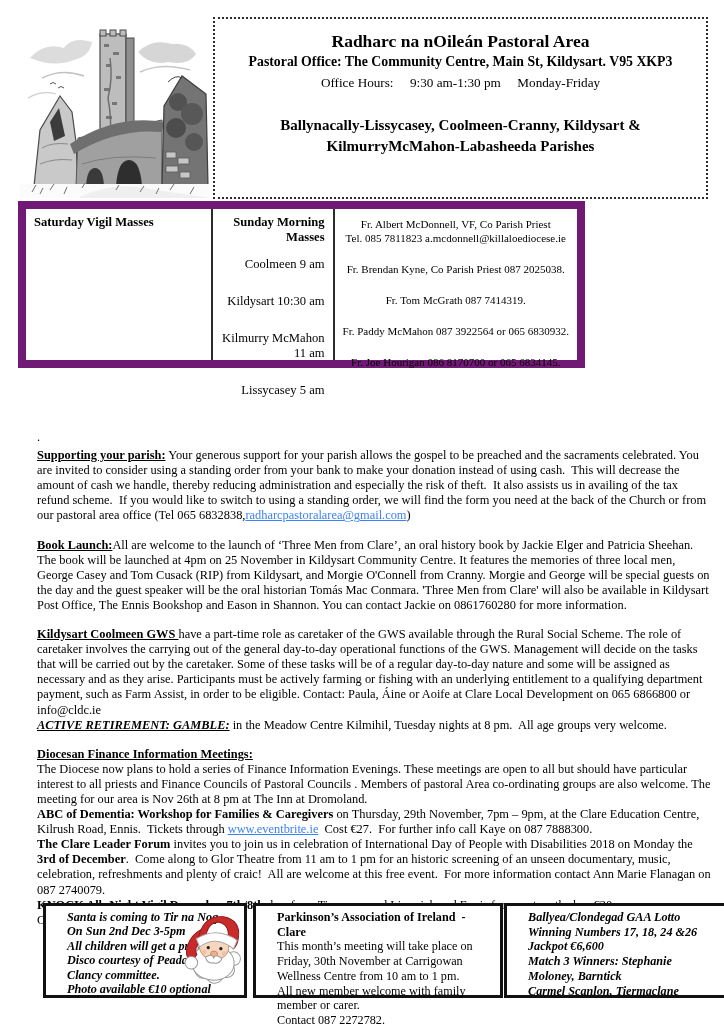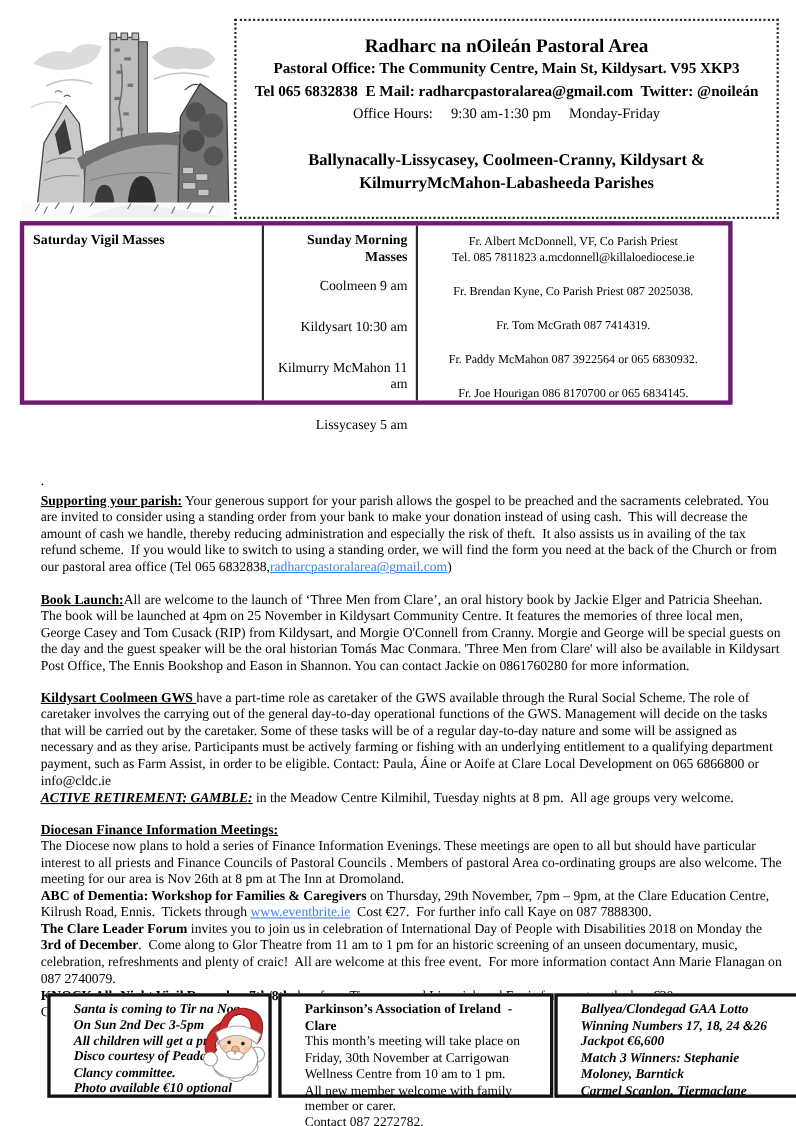--- a/index.html
+++ b/index.html
@@ -9,22 +9,22 @@
   
   .ruins{position:absolute;left:20px;top:18px;width:190px;height:180px;}
   .header-box{position:absolute;left:213px;top:17px;width:495px;height:182px;
               border:2px dotted #2b2b2b;box-sizing:border-box;text-align:center;padding-top:12px;}
   .h-title{font-weight:bold;font-size:17.5px;}
   .h-line{font-weight:bold;font-size:13.8px;line-height:20.5px;white-space:pre-wrap;}
   .h-hours{font-weight:normal;font-size:13.2px;line-height:20.5px;white-space:pre-wrap;}
   .h-parishes{font-weight:bold;font-size:15px;line-height:21px;margin-top:22px;white-space:pre-line;}
 
   
-  .mass-table{position:absolute;left:18px;top:201px;width:648px;height:167px;
-              border:4px solid #701a75;box-sizing:border-box;display:flex;}
+  .mass-table{position:absolute;left:18px;top:201px;width:567px;height:167px;
+              border:8px solid #701a75;box-sizing:border-box;display:flex;}
   .col{box-sizing:border-box;padding:6px 8px;font-size:12.6px;}
   .col-sat{width:34%;border-right:2px solid #2b2b2b;}
   .col-sun{width:22%;border-right:2px solid #2b2b2b;text-align:right;}
   .col-priests{width:44%;text-align:center;font-size:11px;padding-top:8px;}
   .col-title{font-weight:bold;font-size:12.6px;}
   .col-sat .col-title{margin-bottom:22px;}
   .col-sun .col-title{margin-bottom:12px;}
   .col-sat .mass-line{margin-bottom:24px;}
   .col-sun .mass-line{margin-bottom:22px;}
   .priest-line{margin-bottom:17px;white-space:pre-line;line-height:14px;}
@@ -115,21 +115,20 @@
       <path d="M58 180 q32 -16 66 -10 l66 10 Z" fill="#efefef"></path>
       <g stroke="#6f6f6f" stroke-width="1">
         <path d="M12 174 l4 -7 M20 176 l3 -6 M30 172 l4 -6 M44 176 l3 -7 M120 174 l4 -6 M136 176 l3 -6 M150 172 l4 -6 M170 176 l4 -7 M62 170 l3 -5 M96 172 l3 -5"></path>
       </g>
     </svg>
   </div>
 
   <div class="header-box">
     <div class="h-title">Radharc na nOileán Pastoral Area</div>
     <div class="h-line">Pastoral Office: The Community Centre, Main St, Kildysart. V95 XKP3</div>
-    <div class="h-line">Tel 065 6832838  E Mail: radharcpastoralarea@gmail.com  Twitter: @noileán</div>
     <div class="h-hours">Office Hours:     9:30 am-1:30 pm     Monday-Friday</div>
     <div class="h-parishes">Ballynacally-Lissycasey, Coolmeen-Cranny, Kildysart &amp;
 KilmurryMcMahon-Labasheeda Parishes</div>
   </div>
 
   <div class="mass-table">
     <div class="col col-sat">
       <div class="col-title">Saturday Vigil Masses</div>
     </div>
     <div class="col col-sun">

